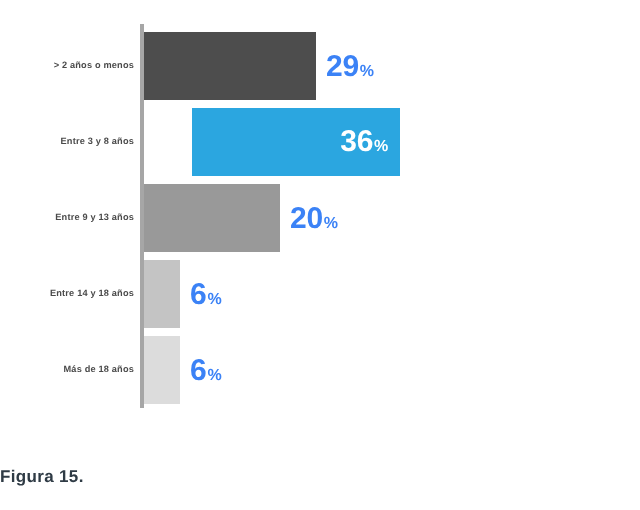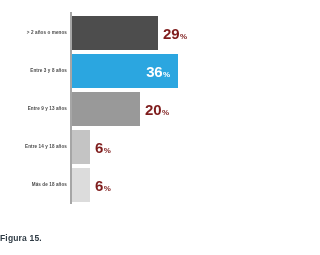--- a/index.html
+++ b/index.html
@@ -92,21 +92,21 @@
     white-space: nowrap;
     display: flex;
     align-items: baseline;
   }
   .value .pct {
     font-size: 8px;
     font-weight: 700;
     margin-left: 0.5px;
   }
   .value.outside {
-    color: #7f1d1d;
+    color: #3b82f6;
     margin-left: 5px;
   }
   .value.inside {
     color: #ffffff;
     position: absolute;
     right: 8px;
     top: 50%;
     transform: translateY(-50%);
   }
 
@@ -142,21 +142,21 @@
         <span class="bar" style="width: 86px; background: rgb(77, 77, 77);"></span>
         <span class="value outside">
           <span>29</span>
             <span class="pct">%</span>
         </span>
       </div>
     </div>
 
     <div class="row r1">
       <div class="cat-label">Entre 3 y 8 años</div>
-      <div class="bar-wrap" style="width: 106px;">
+      <div class="bar-wrap" style="width: 106px; margin-left: 24px;">
         <span class="bar" style="width: 106px; background: rgb(43, 166, 224);"></span>
         <span class="value inside">
           <span>36</span>
             <span class="pct">%</span>
         </span>
       </div>
     </div>
 
     <div class="row r2">
       <div class="cat-label">Entre 9 y 13 años</div>

